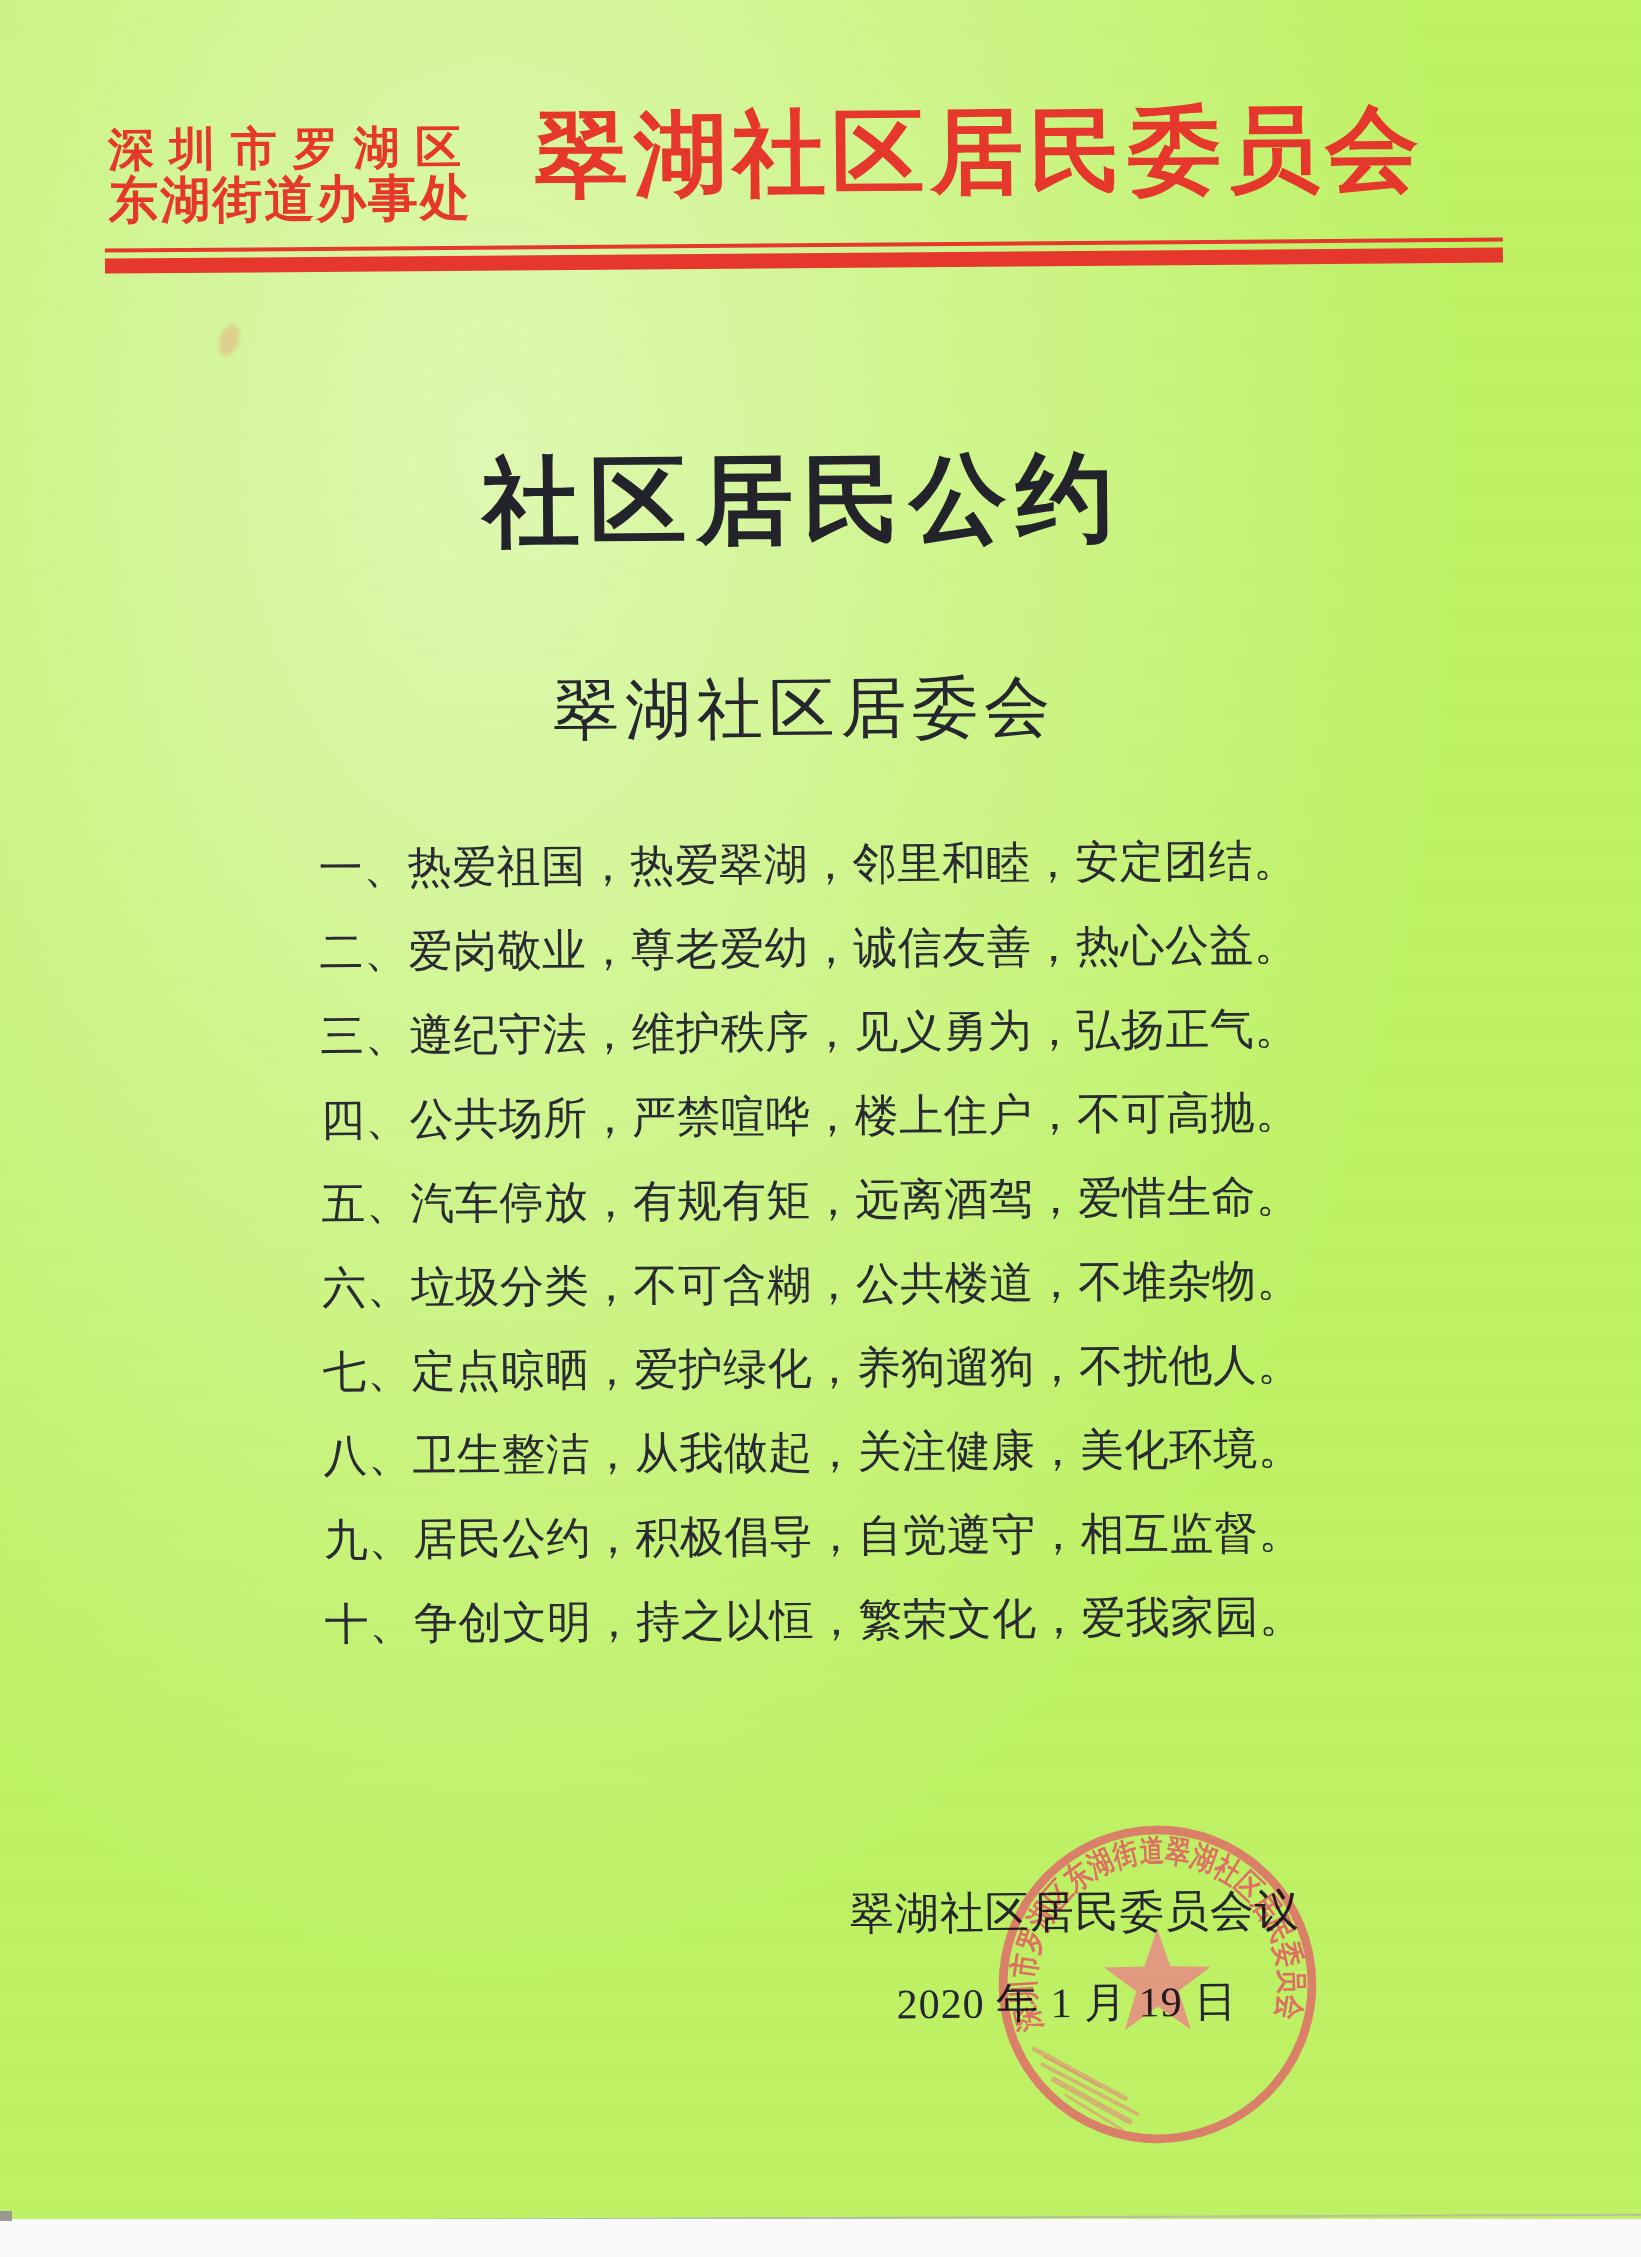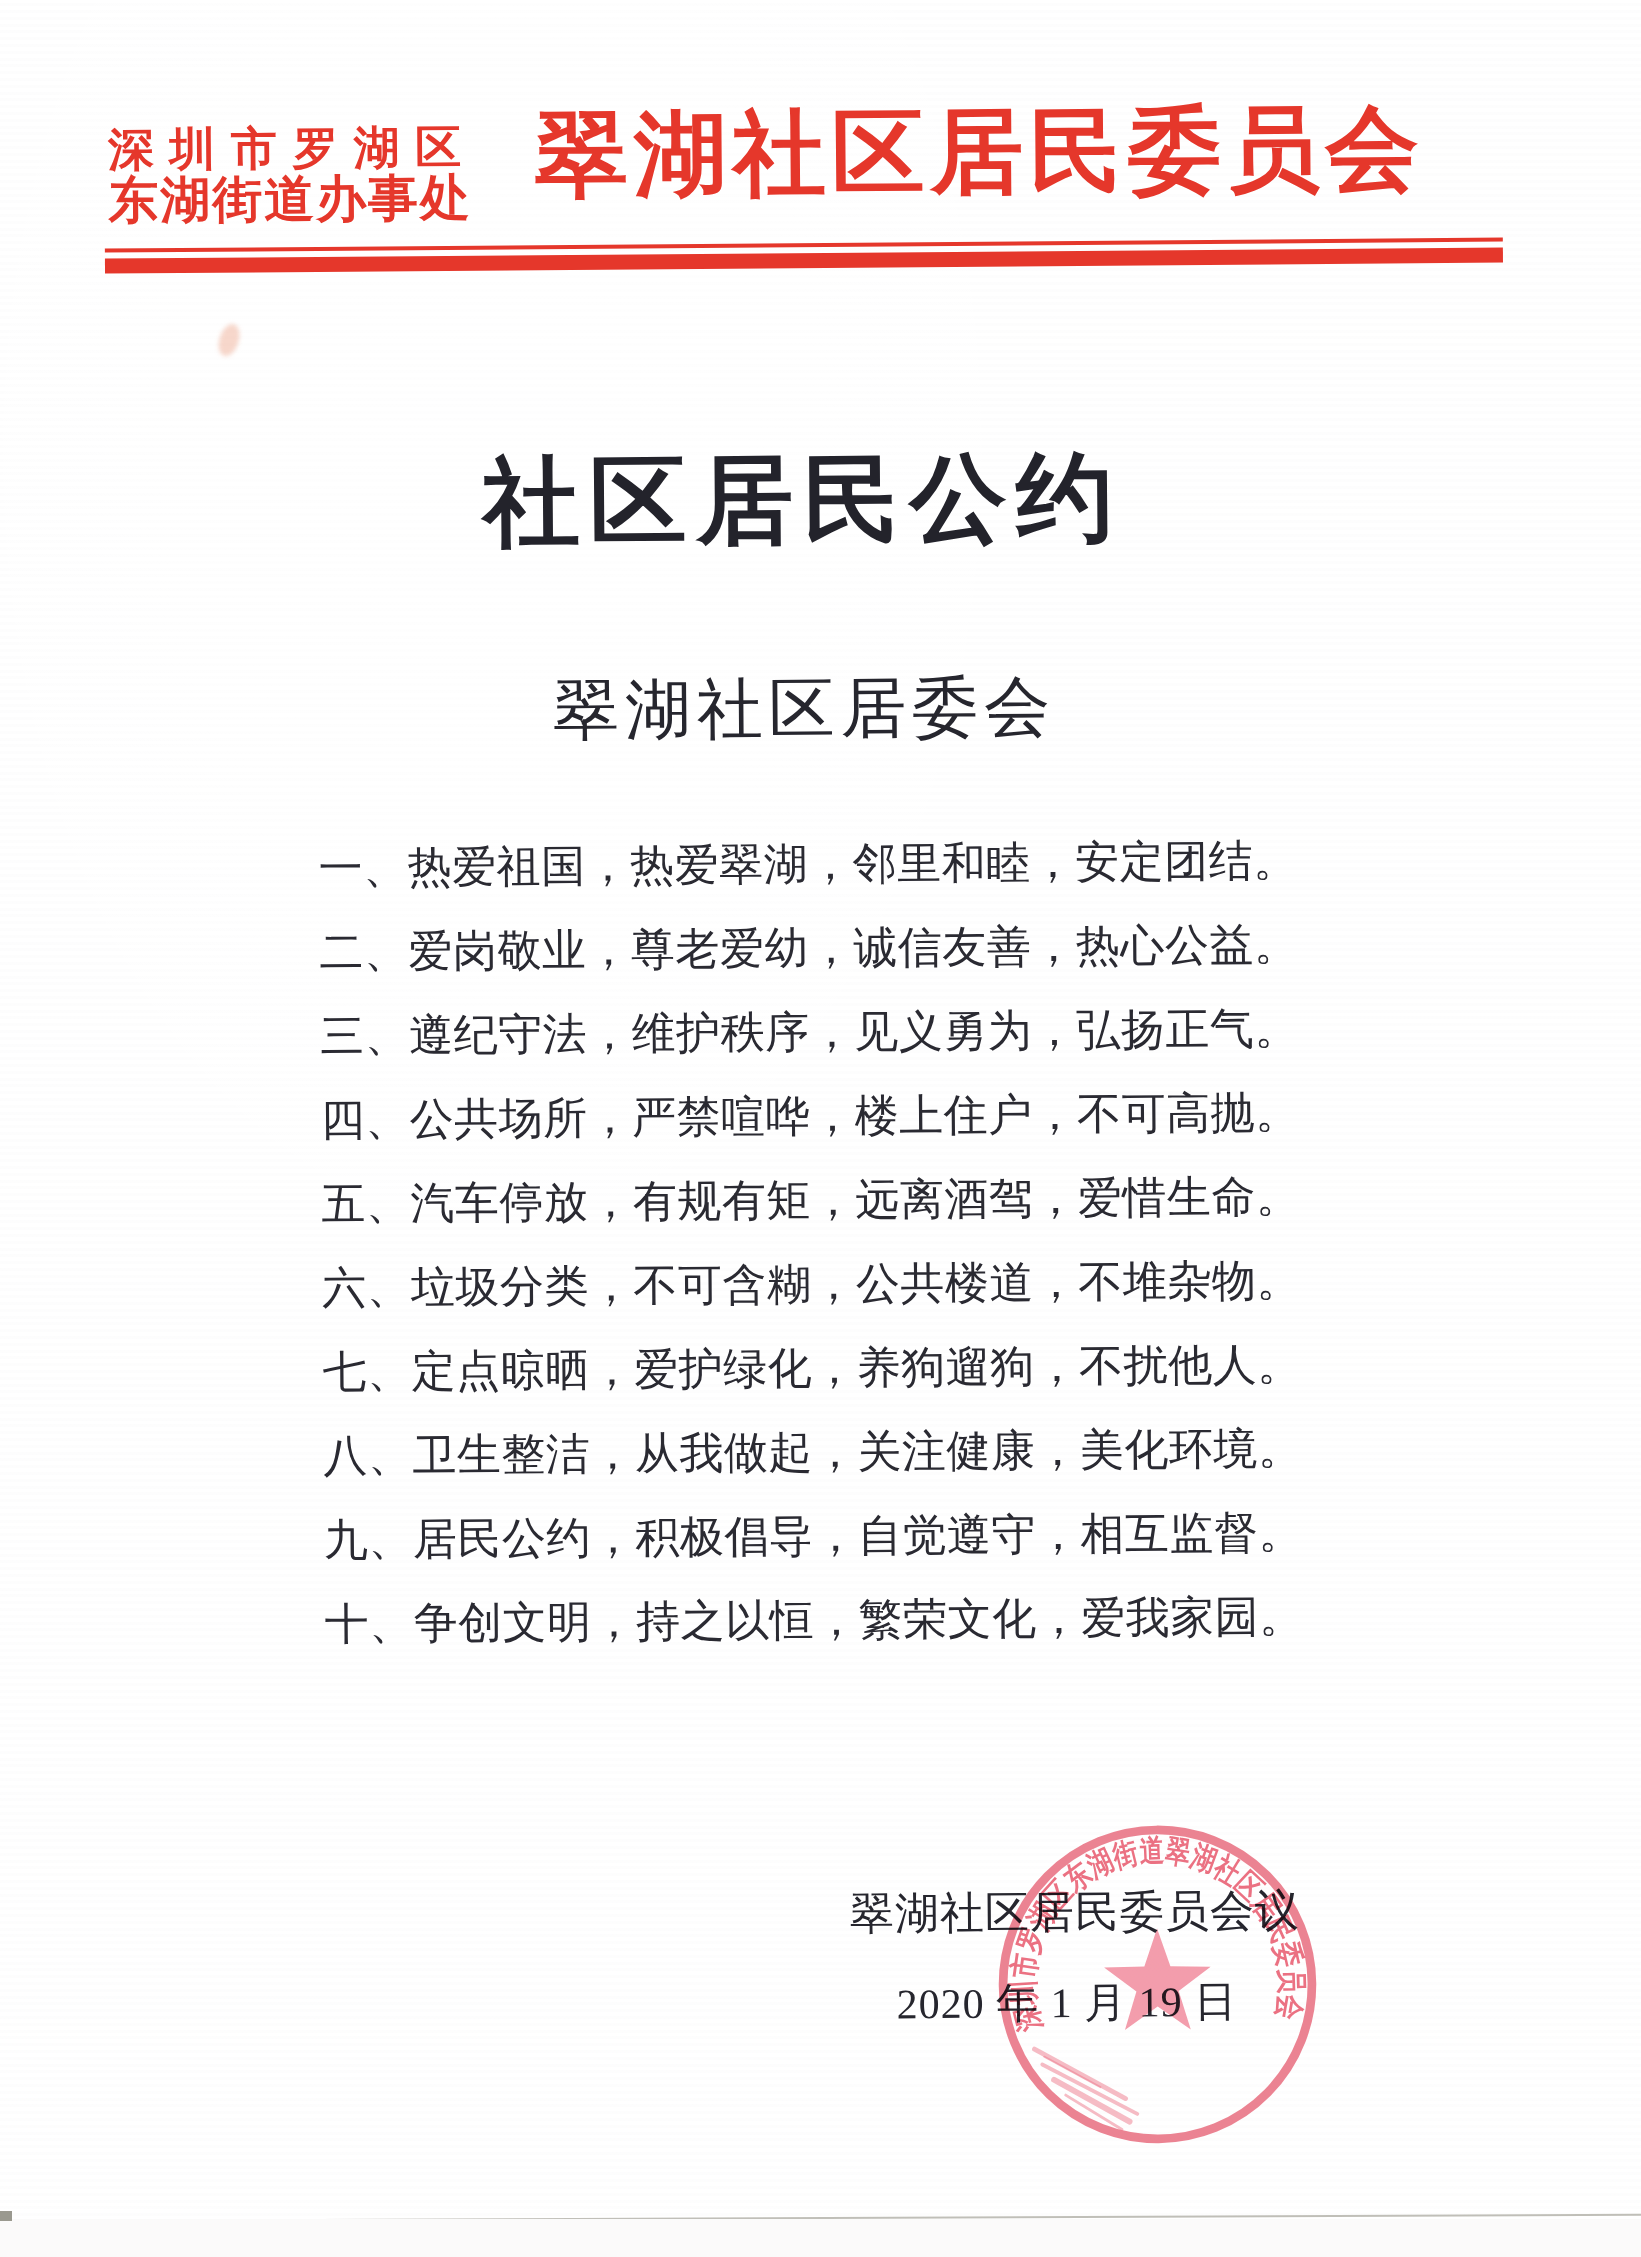--- a/index.html
+++ b/index.html
@@ -1,18 +1,18 @@
 <!DOCTYPE html>
 <html><head>
 <meta charset="utf-8">
 <style>
   html,body{margin:0;padding:0;background:#e8e6e7;}
   #page{
     position:relative;width:1641px;height:2257px;overflow:hidden;
-    background:#ffffff;
+    background:#bef264;
     font-family:"Liberation Serif","DejaVu Serif",serif;
   }
   
   #sheet{
     position:absolute;inset:0;
     transform:rotate(-0.45deg);
     transform-origin:50% 40%;
   }
   
   #page::before{

